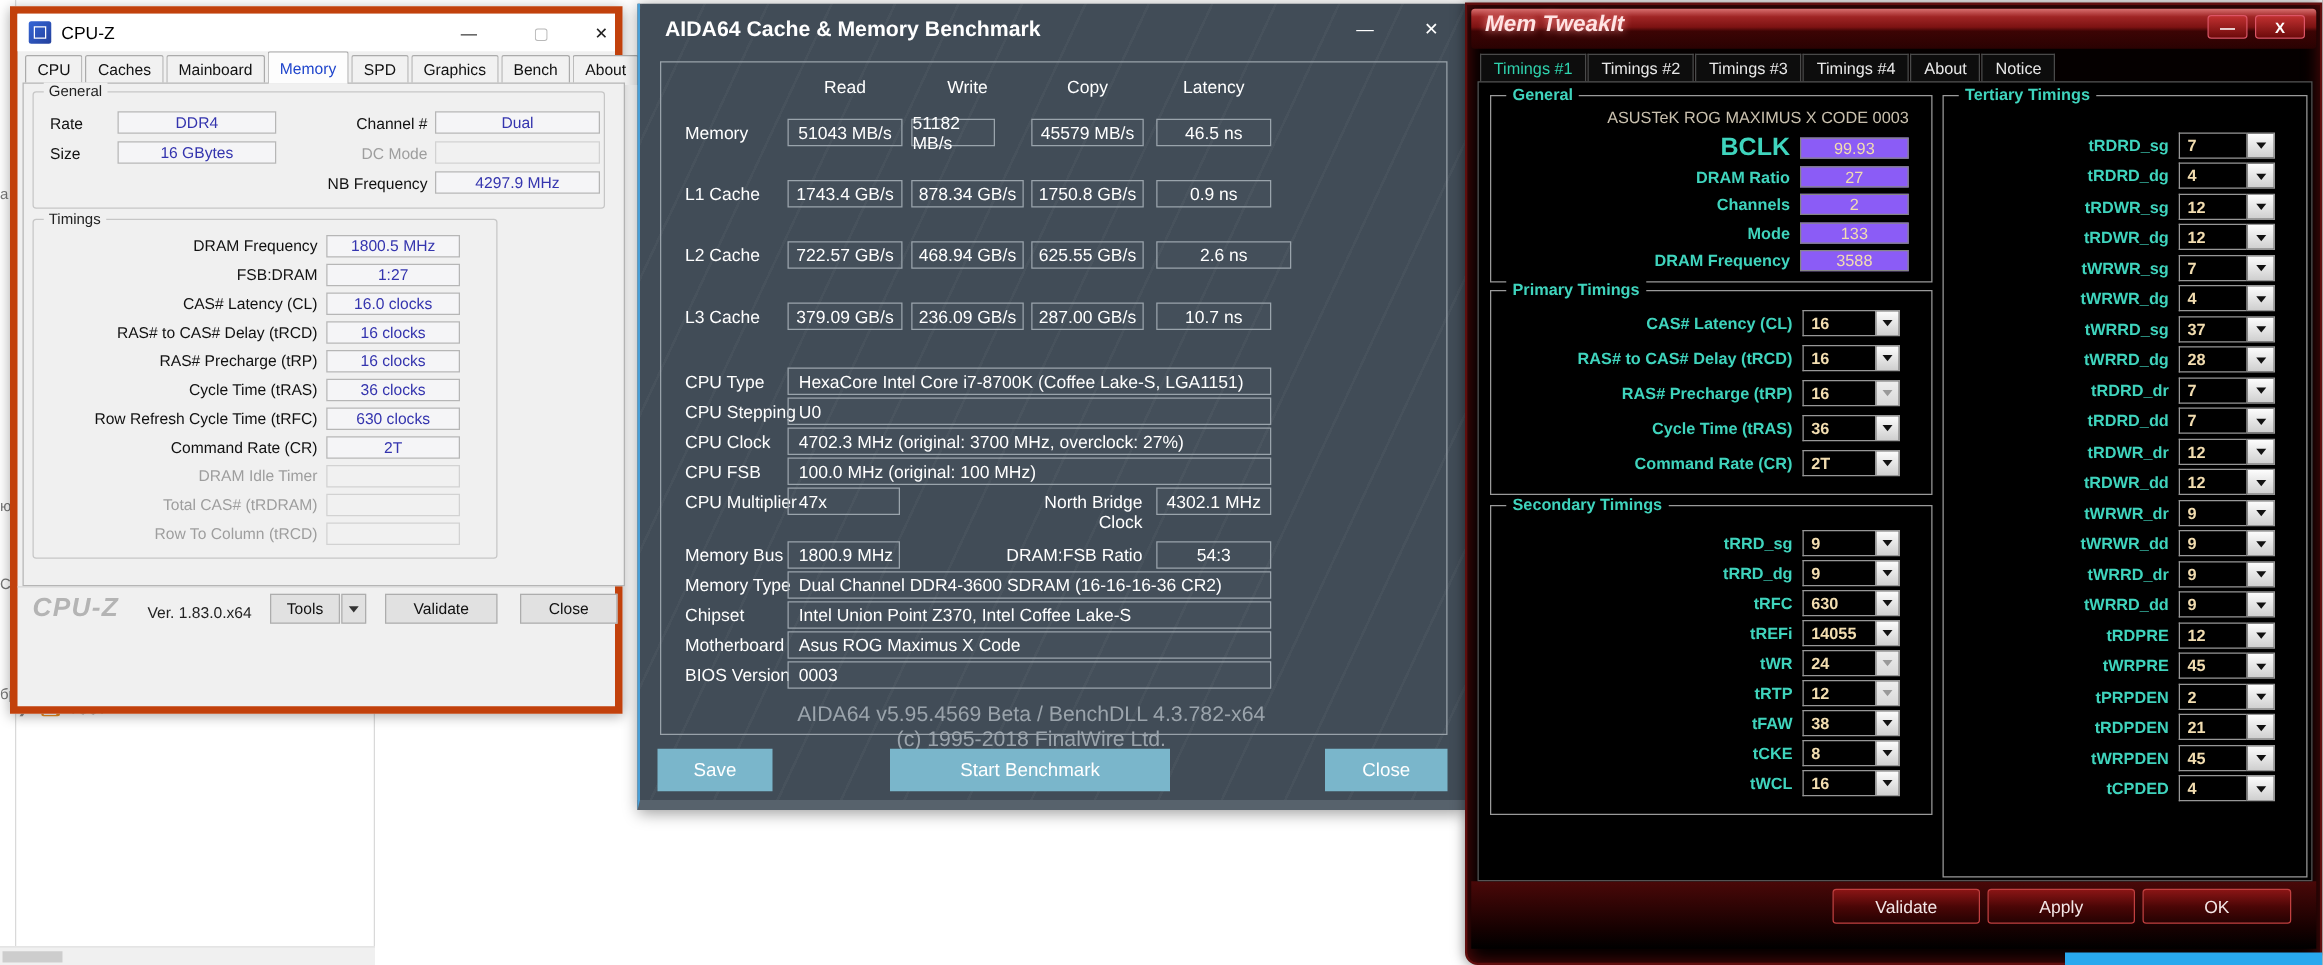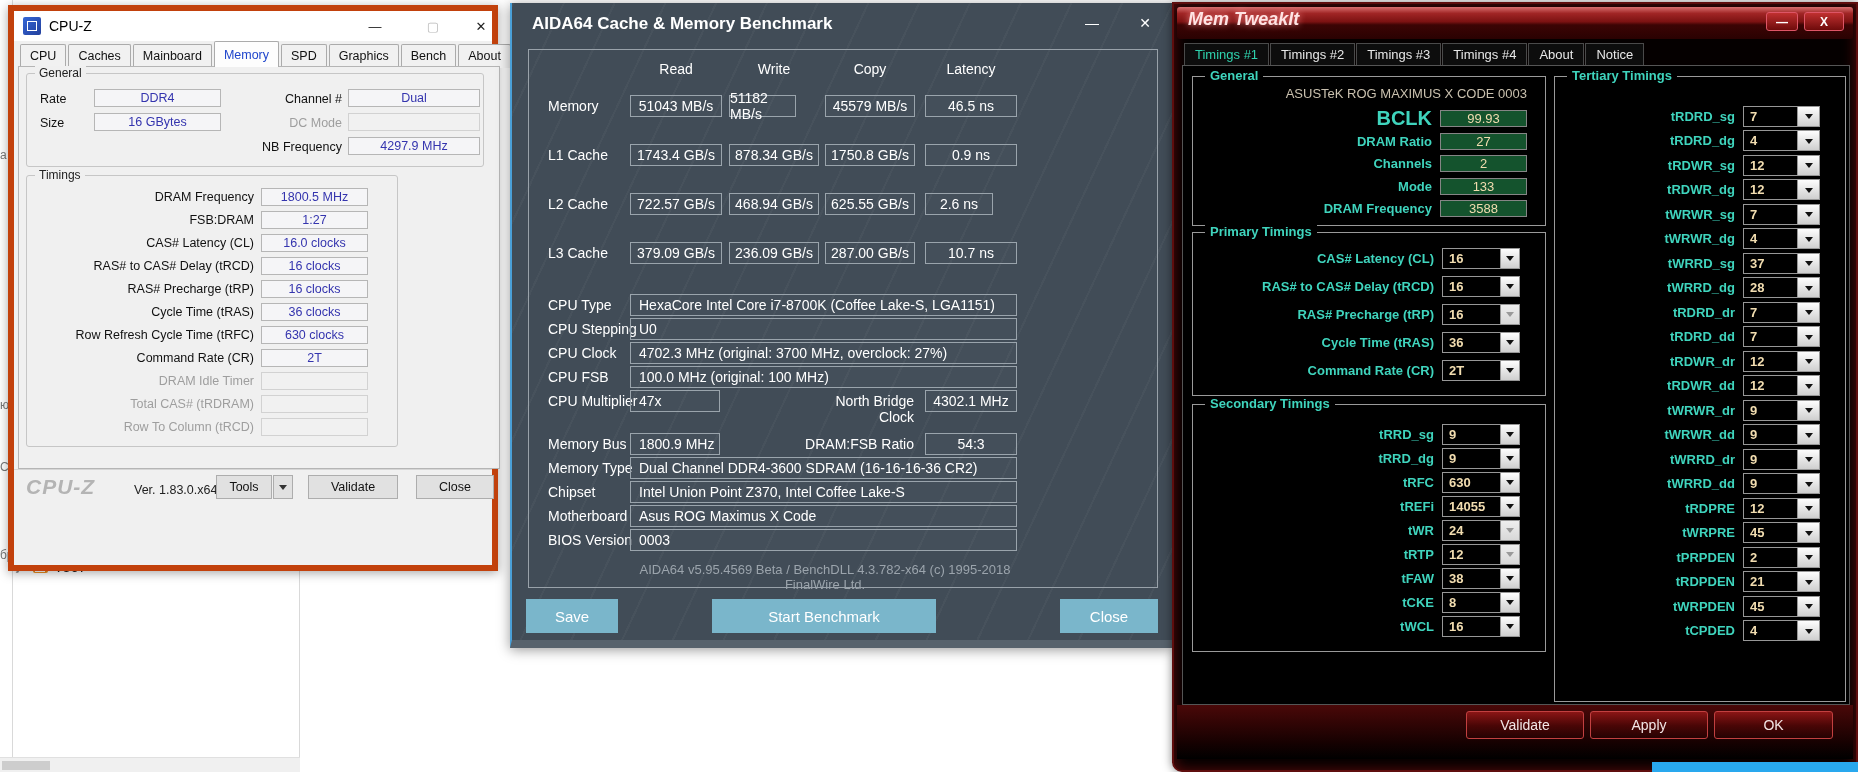--- a/index.html
+++ b/index.html
@@ -45,54 +45,54 @@
   .gray{color:#9e9e9e !important;}
   .cbox{position:absolute;height:18px;background:#f5f5f7;border:1px solid #b6b6b6;color:#3434ae;font-size:12.5px;display:flex;align-items:center;justify-content:center;}
   .cbox.empty{background:#f1f1f1;border-color:#d2d2d2;}
   .trow{position:absolute;left:20px;width:334px;height:18px;display:flex;align-items:center;}
   .trow .tl{flex:1;text-align:right;margin-right:7px;font-size:12.5px;color:#111;}
   .trow .tb{width:107px;height:18px;background:#f5f5f7;border:1px solid #b6b6b6;color:#3434ae;font-size:12.5px;display:flex;align-items:center;justify-content:center;}
   .trow.dis .tl{color:#9e9e9e;}
   .trow.dis .tb{background:#f1f1f1;border-color:#d2d2d2;color:transparent;}
   .vsep{position:absolute;left:0;right:0;top:458px;height:1px;background:#d6d6d6;}
   .vbar-logo{position:absolute;left:12px;top:464px;font-size:21px;font-weight:bold;font-style:italic;color:#b4b4b4;letter-spacing:1px;}
-  .vbar-ver{position:absolute;left:104px;top:472px;font-size:12.5px;color:#222;margin-left:16px;}
+  .vbar-ver{position:absolute;left:104px;top:472px;font-size:12.5px;color:#222;}
   .pbtn{position:absolute;top:464px;height:24px;background:#e1e1e1;border:1px solid #adadad;font-size:12.5px;color:#111;display:flex;align-items:center;justify-content:center;}
   .pbtn .tri{width:0;height:0;border:4px solid transparent;border-top:5px solid #333;margin-top:4px;}
 
   
   .aida{left:510px;top:3px;width:662px;height:645px;background:#414c57;border-left:2px solid #4aa0d8;border-bottom:8px solid #57626c;box-shadow:0 2px 12px rgba(0,0,0,.4);z-index:2;color:#fff;}
   .aida::before{content:"";position:absolute;inset:0;background:repeating-linear-gradient(115deg,rgba(255,255,255,.03) 0 2px,transparent 2px 46px);pointer-events:none;}
   .aida .title{position:absolute;left:20px;top:11px;font-size:17px;font-weight:bold;color:#fff;}
   .awbtn{position:absolute;top:8px;width:30px;height:24px;display:flex;align-items:center;justify-content:center;font-size:14px;color:#fff;}
   .apanel{position:absolute;left:16px;top:46px;width:630px;height:539px;border:1px solid #99a2aa;}
   .ahead{position:absolute;font-size:14px;color:#fff;text-align:center;}
   .albl{position:absolute;left:36px;font-size:14px;color:#fff;}
   .abox{position:absolute;height:22px;border:1px solid #9aa4ac;background:rgba(255,255,255,.02);color:#fff;font-size:14px;display:flex;align-items:center;justify-content:center;}
   .abox.l{justify-content:flex-start;padding-left:8px;}
-  .afoot{position:absolute;left:118px;top:559px;width:390px;text-align:center;font-size:13px;color:#9ba4ac;}
+  .afoot{position:absolute;left:118px;top:559px;width:390px;text-align:center;font-size:17px;color:#9ba4ac;}
   .abtn{position:absolute;top:596px;height:34px;background:#7ab6cb;color:#fff;font-size:15px;display:flex;align-items:center;justify-content:center;}
 
   
   .mti{left:1172px;top:2px;width:686px;height:770px;background:#050000;border:2px solid #5f0e0e;border-radius:0 0 10px 10px;box-shadow:inset 0 0 14px rgba(160,20,20,.55),0 0 10px rgba(0,0,0,.5);z-index:3;}
   .mti .titlebar{position:absolute;left:3px;top:3px;right:3px;height:32px;border-radius:3px;background:linear-gradient(180deg,#d87070 0%,#a02525 20%,#7c1212 46%,#3c0404 56%,#2a0202 100%);}
   .mti .title{position:absolute;left:14px;top:5px;font-size:18px;font-weight:bold;font-style:italic;color:#ffe4e4;text-shadow:0 0 7px #ff8f8f;}
   .mwbtn{position:absolute;top:8px;height:19px;border:1px solid #d56;border-radius:3px;background:linear-gradient(180deg,#c03030,#6e0b0b);color:#fff;font-size:12px;font-weight:bold;display:flex;align-items:center;justify-content:center;}
   .mtabs{position:absolute;left:10px;top:39px;display:flex;}
   .mtab{padding:3px 10px 4px;border:1px solid #4a4a4a;border-bottom:none;background:#0d0d0d;color:#e8e8e8;font-size:13px;margin-right:1px;}
   .mtab.active{color:#2fd3ae;}
   .mpanel{position:absolute;left:8px;top:61px;width:668px;height:640px;border:1px solid #555;background:#000;}
   .mgroup{position:absolute;border:1px solid #9a9a9a;}
   .mgroup>.legend{position:absolute;top:-9px;left:12px;background:#000;padding:0 5px;color:#3fd4bd;font-size:13px;font-weight:bold;}
   .mboard{position:absolute;left:18px;top:82px;width:335px;text-align:right;font-size:13px;color:#c9c0ae;}
   .mrows{position:absolute;display:flex;flex-direction:column;}
   .m-row{display:flex;align-items:center;justify-content:flex-end;}
   .mlabel{color:#3fd4bd;font-size:13px;font-weight:bold;margin-right:8px;white-space:nowrap;}
   .mlabel.big{font-size:20px;}
-  .gbox{width:87px;height:17px;background:#14532d;border:1px solid #858585;color:#f2ddb0;font-size:13px;display:flex;align-items:center;justify-content:center;}
+  .gbox{width:87px;height:17px;background:#8b5cf6;border:1px solid #858585;color:#f2ddb0;font-size:13px;display:flex;align-items:center;justify-content:center;}
   .combo{display:flex;height:21px;}
   .cval{background:#000;border:1px solid #979797;border-right:none;color:#f2ddb0;font-size:13px;font-weight:bold;display:flex;align-items:center;padding-left:6px;}
   .combo.w .cval{width:58px;} .combo.w .cbtn{width:20px;}
   .combo.t .cval{width:54px;} .combo.t .cbtn{width:23px;}
   .cbtn{border:1px solid #979797;background:linear-gradient(180deg,#fdfdfd,#cfcfcf);display:flex;align-items:center;justify-content:center;}
   .cbtn::after{content:"";width:0;height:0;border:4px solid transparent;border-top:5px solid #111;margin-top:5px;}
   .cbtn.dis{background:linear-gradient(180deg,#eee,#d8d8d8);}
   .cbtn.dis::after{border-top-color:#9a9a9a;}
   .rbtn{position:absolute;top:707px;height:28px;border:1px solid #c24040;border-radius:3px;background:linear-gradient(180deg,#8a1515,#4a0606 52%,#260202);color:#f3e6e6;font-size:14px;display:flex;align-items:center;justify-content:center;}
   .mbottom{position:absolute;left:3px;right:3px;top:701px;height:54px;background:linear-gradient(180deg,#4a0808,#160101 70%,#000);z-index:-1;}
@@ -257,21 +257,21 @@
     <span class="albl" style="top:144px">L1 Cache</span>
     <div class="abox" style="left:118px;top:141px;width:92px">1743.4 GB/s</div>
     <div class="abox" style="left:217px;top:141px;width:90px">878.34 GB/s</div>
     <div class="abox" style="left:313px;top:141px;width:90px">1750.8 GB/s</div>
     <div class="abox" style="left:413px;top:141px;width:92px">0.9 ns</div>
 
     <span class="albl" style="top:193px">L2 Cache</span>
     <div class="abox" style="left:118px;top:190px;width:92px">722.57 GB/s</div>
     <div class="abox" style="left:217px;top:190px;width:90px">468.94 GB/s</div>
     <div class="abox" style="left:313px;top:190px;width:90px">625.55 GB/s</div>
-    <div class="abox" style="left:413px;top:190px;width:68px">2.6 ns</div>
+    <div class="abox" style="left:413px;top:190px;width:108px">2.6 ns</div>
 
     <span class="albl" style="top:242px">L3 Cache</span>
     <div class="abox" style="left:118px;top:239px;width:92px">379.09 GB/s</div>
     <div class="abox" style="left:217px;top:239px;width:90px">236.09 GB/s</div>
     <div class="abox" style="left:313px;top:239px;width:90px">287.00 GB/s</div>
     <div class="abox" style="left:413px;top:239px;width:92px">10.7 ns</div>
 
     <span class="albl" style="top:294px">CPU Type</span>
     <div class="abox l" style="left:118px;top:291px;width:387px">HexaCore Intel Core i7-8700K  (Coffee Lake-S, LGA1151)</div>
     <span class="albl" style="top:318px">CPU Stepping</span>

